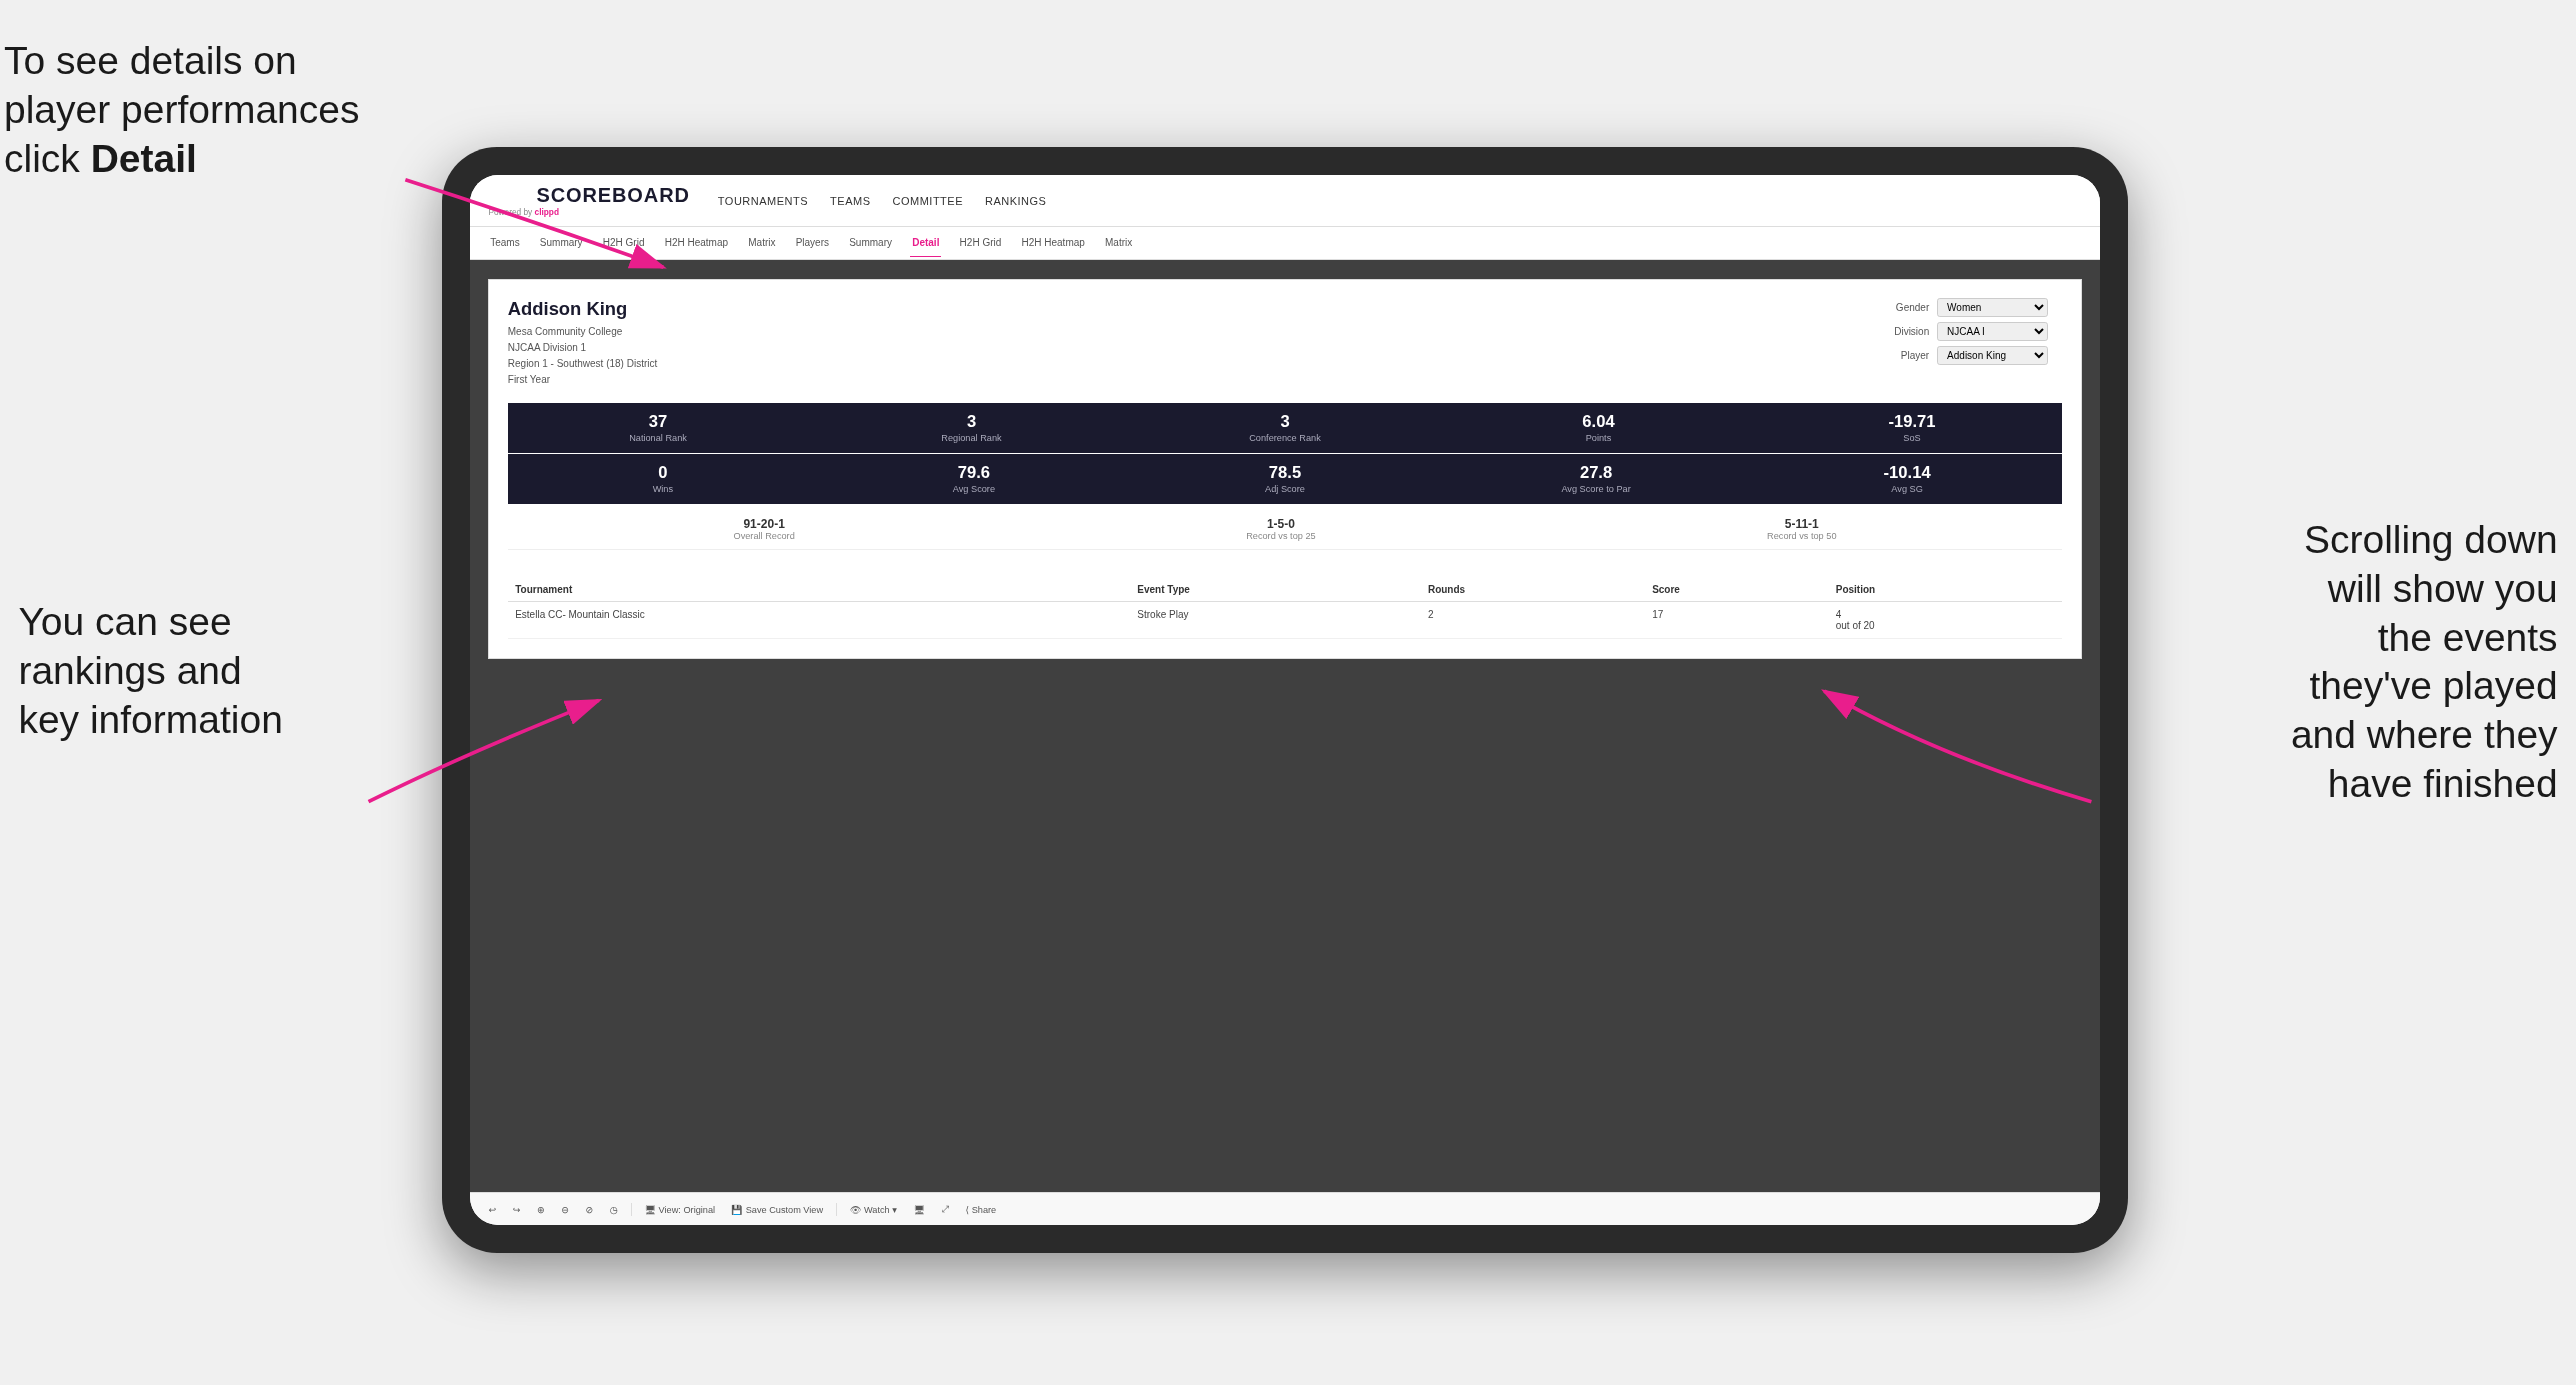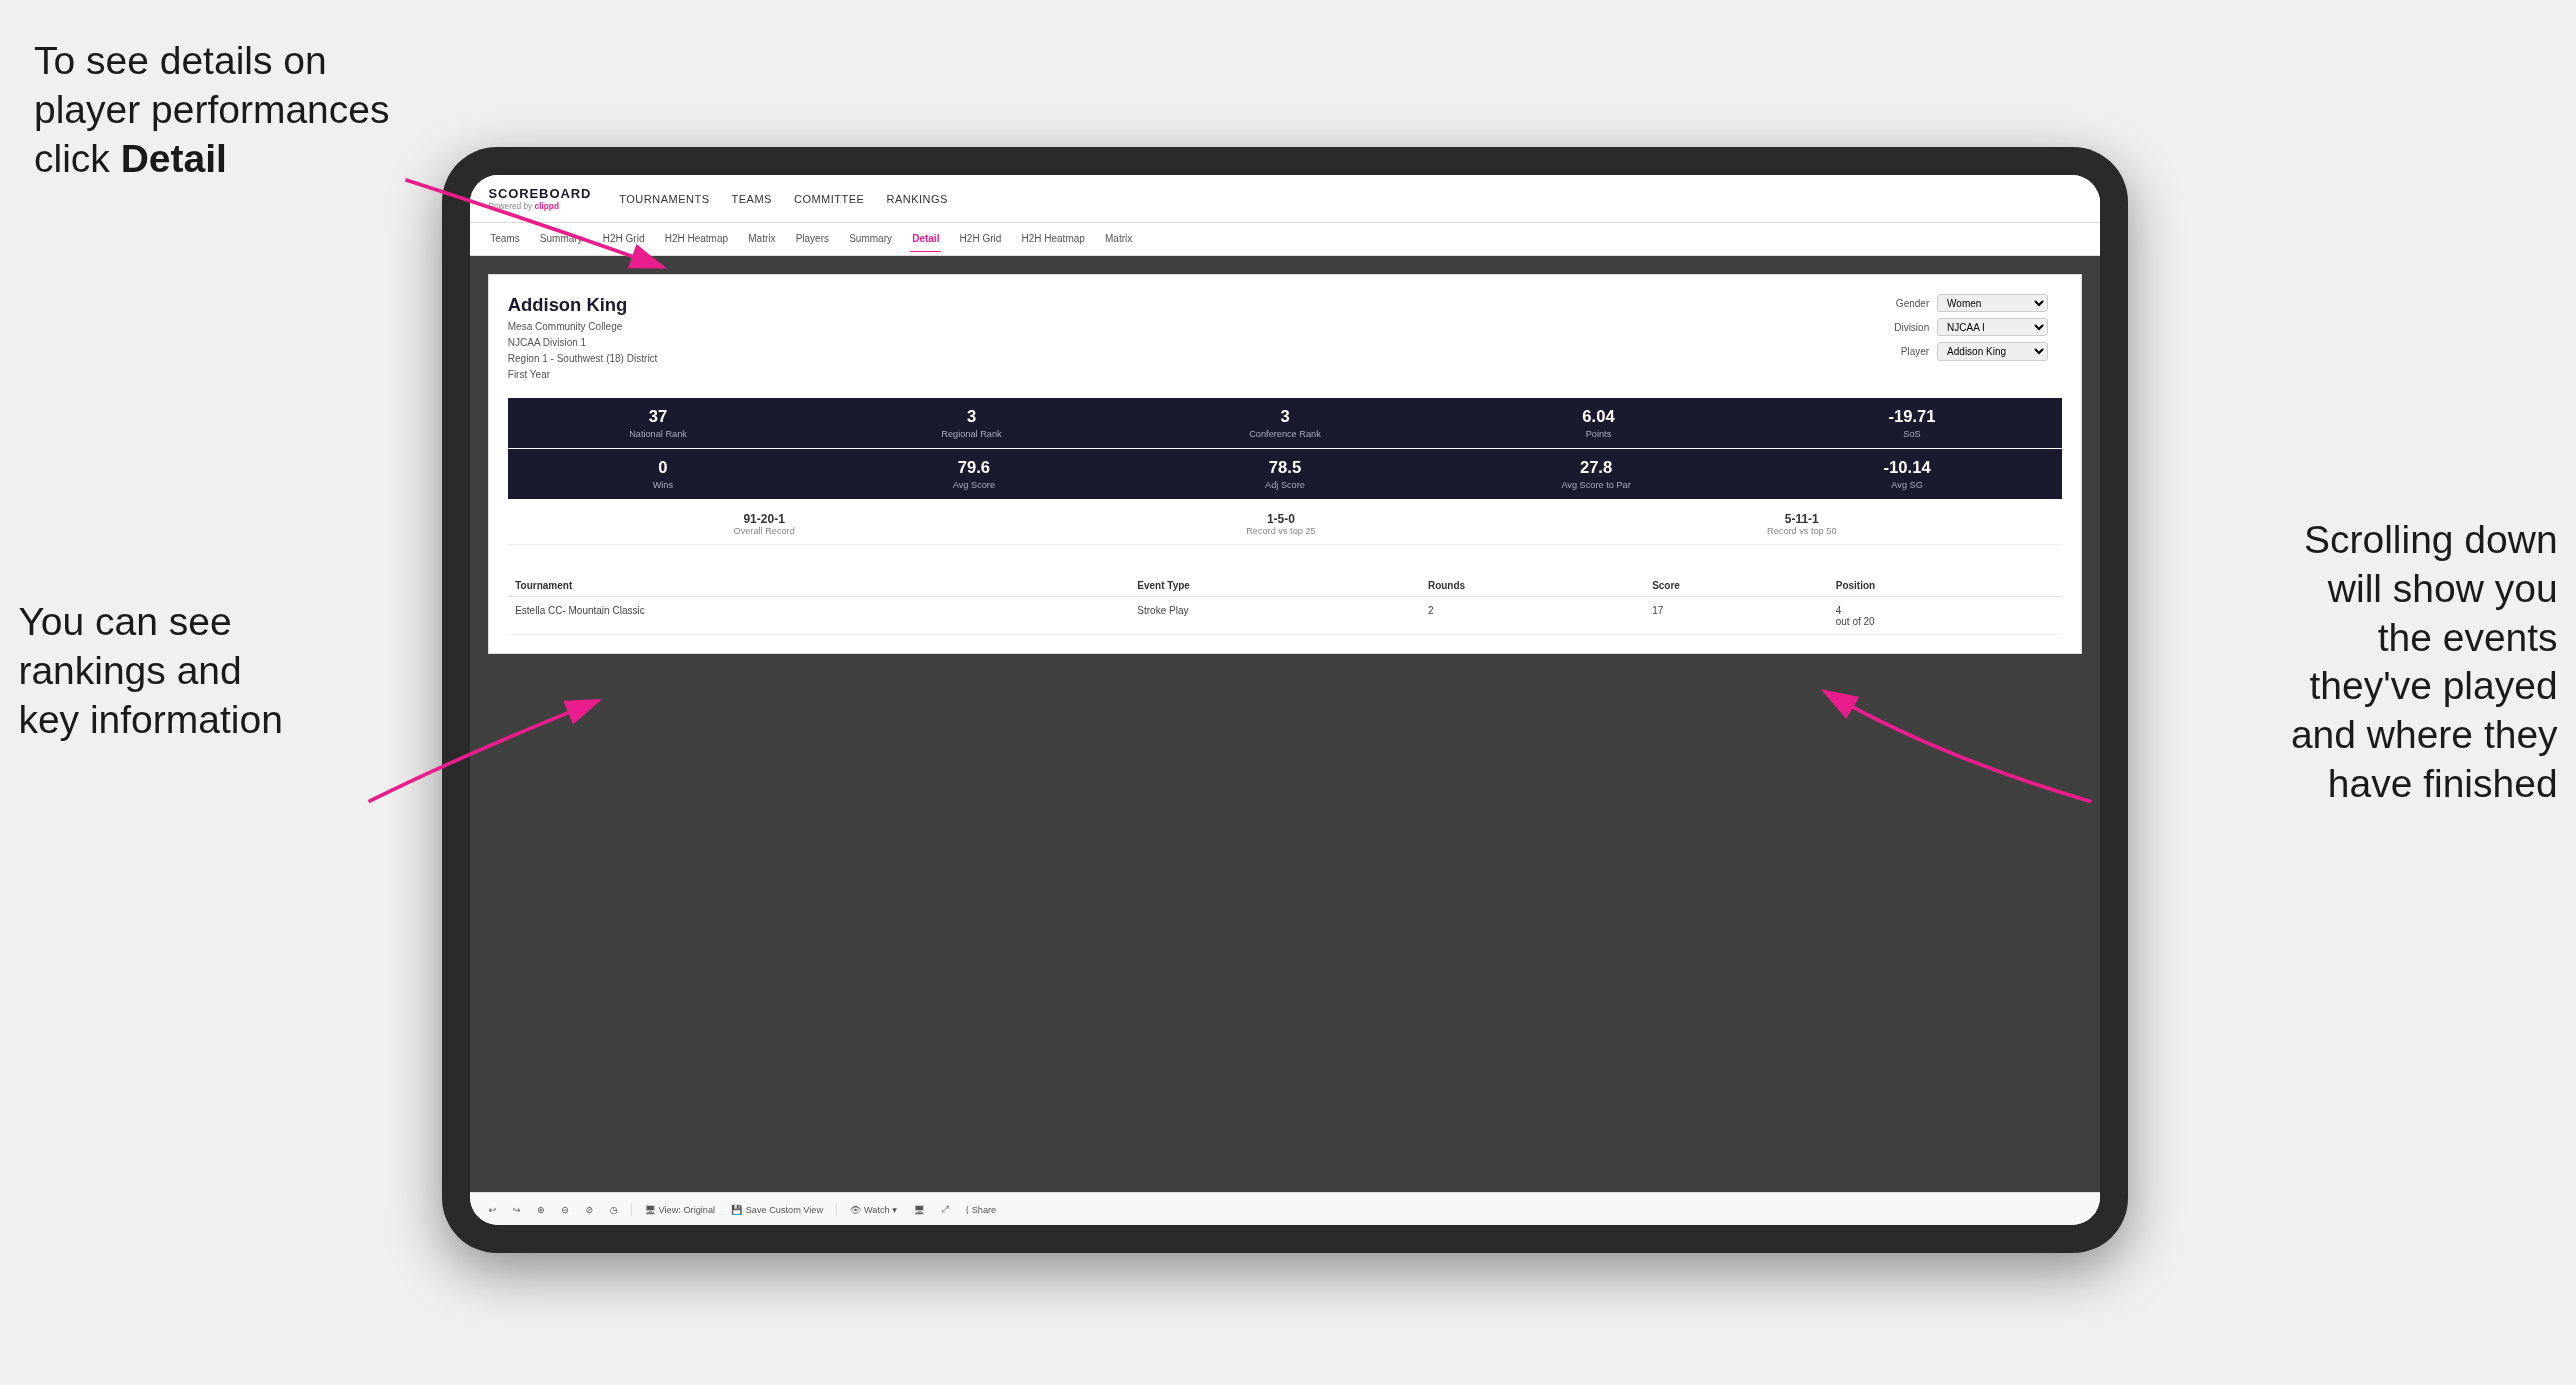--- a/index.html
+++ b/index.html
@@ -16,21 +16,21 @@
     .annotation {
       position: absolute;
       font-size: 39px;
       line-height: 1.25;
       color: #1a1a1a;
     }
     .annotation strong { font-weight: 900; }
 
     .ann-top-left {
       top: 37px;
-      left: 34px;
+      left: 4px;
       width: 387px;
     }
     .ann-bottom-left {
       top: 598px;
       left: 18.4px;
       width: 350px;
     }
     .ann-right {
       top: 516px;
       right: 18.4px;
@@ -88,24 +88,25 @@
       background: #fff;
       min-height: 48px;
     }
 
     .logo-area {
       display: flex;
       flex-direction: column;
       margin-right: 28px;
     }
     .logo-scoreboard {
-      font-size: 13px;
+      font-size: 20px;
       font-weight: 900;
       color: #1a1a2e;
       letter-spacing: 0.9px;
+      margin-left: 48px;
     }
     .logo-powered {
       font-size: 8.3px;
       color: #888;
     }
     .logo-clippd {
       color: #e91e8c;
       font-weight: bold;
     }
 

